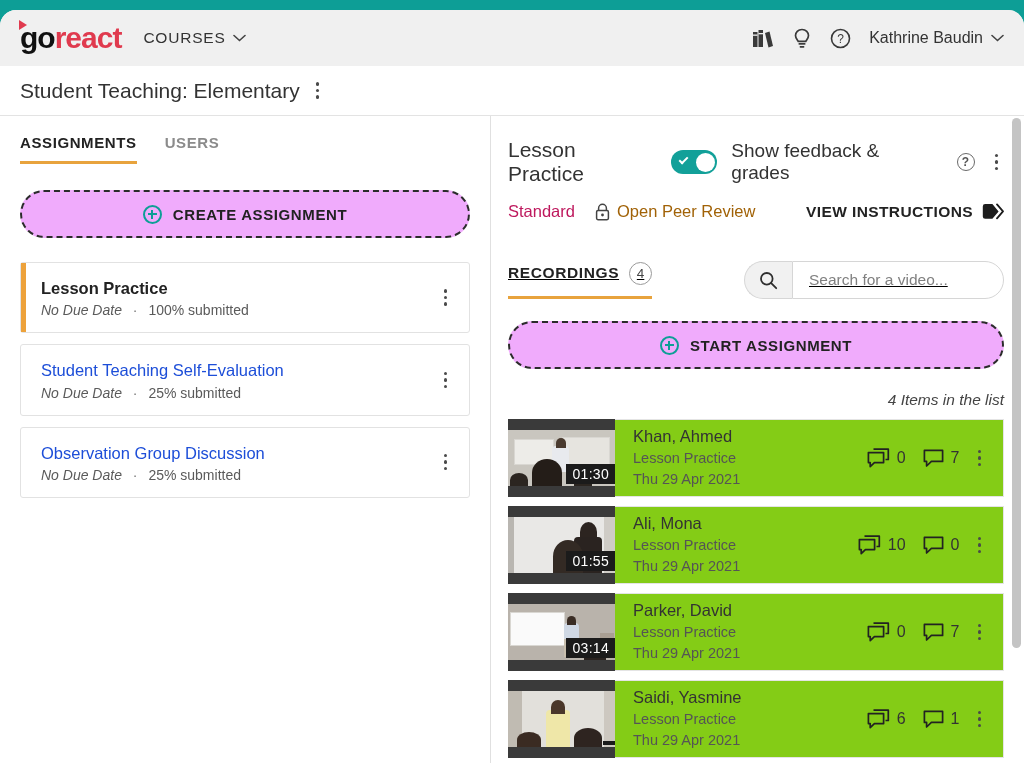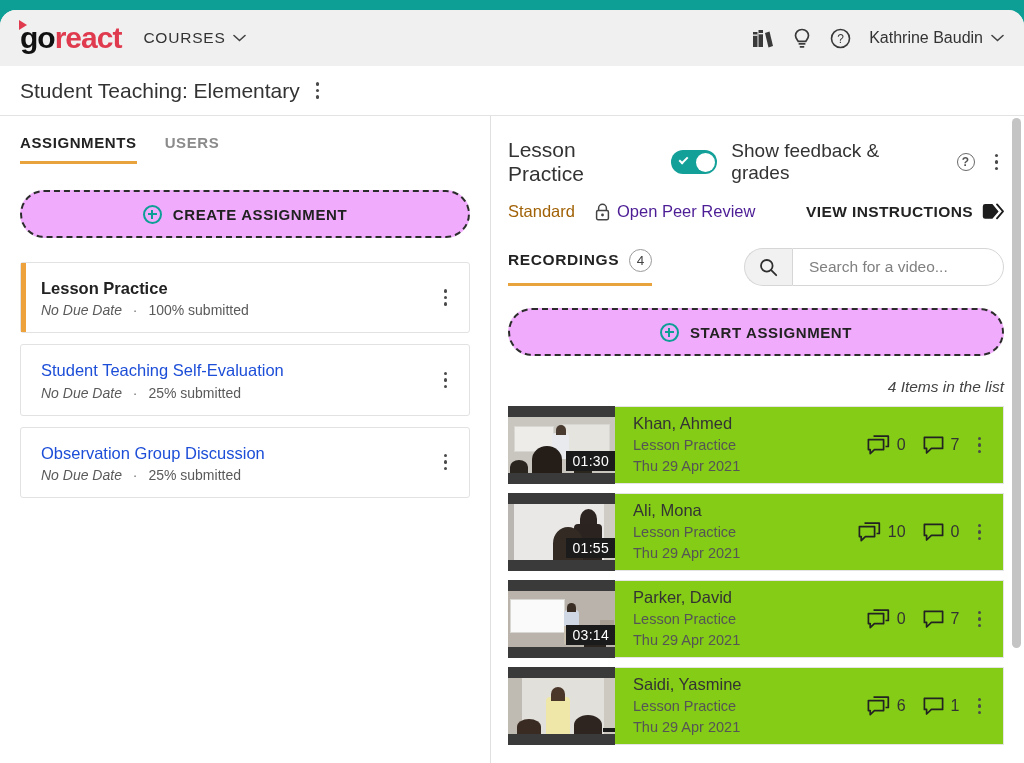--- a/index.html
+++ b/index.html
@@ -121,29 +121,29 @@
   .toggle-label { font-size: 19px; color: #333; }
   .qmark {
     width: 18px; height: 18px; border: 1.6px solid #6a6a6a; border-radius: 50%;
     font-size: 12px; color: #555; display: flex; align-items: center;
     justify-content: center; cursor: pointer; flex: none; font-weight: bold;
   }
   .rhead .kebab { margin-left: auto; }
 
   
   .rmeta { display: flex; align-items: center; gap: 20px; margin-top: 16px; }
-  .rmeta .std { font-size: 16.5px; color: #a16207; }
-  .rmeta .peer { display: flex; align-items: center; gap: 7px; font-size: 16.5px; color: #4c1d95; text-align: center; }
+  .rmeta .std { font-size: 16.5px; color: #be185d; }
+  .rmeta .peer { display: flex; align-items: center; gap: 7px; font-size: 16.5px; color: #a16207; text-align: center; }
   .rmeta .instr {
     margin-left: auto; display: flex; align-items: center; gap: 9px;
     font-size: 15.5px; font-weight: bold; letter-spacing: .4px; color: #222; cursor: pointer;
   }
 
   
-  .rtabs { display: flex; align-items: center; margin-top: 27px; }
+  .rtabs { display: flex; align-items: center; margin-top: 40px; text-decoration: underline; }
   .rec-tab {
     display: flex; align-items: center; gap: 10px; padding-bottom: 11px;
     border-bottom: 3px solid #e8a33d; cursor: pointer;
   }
   .rec-tab .t { font-size: 15.5px; font-weight: bold; letter-spacing: .6px; color: #222; }
   .badge {
     width: 23px; height: 23px; border-radius: 50%; border: 1.4px solid #9a9a9a;
     display: flex; align-items: center; justify-content: center;
     font-size: 13.5px; color: #444;
   }

